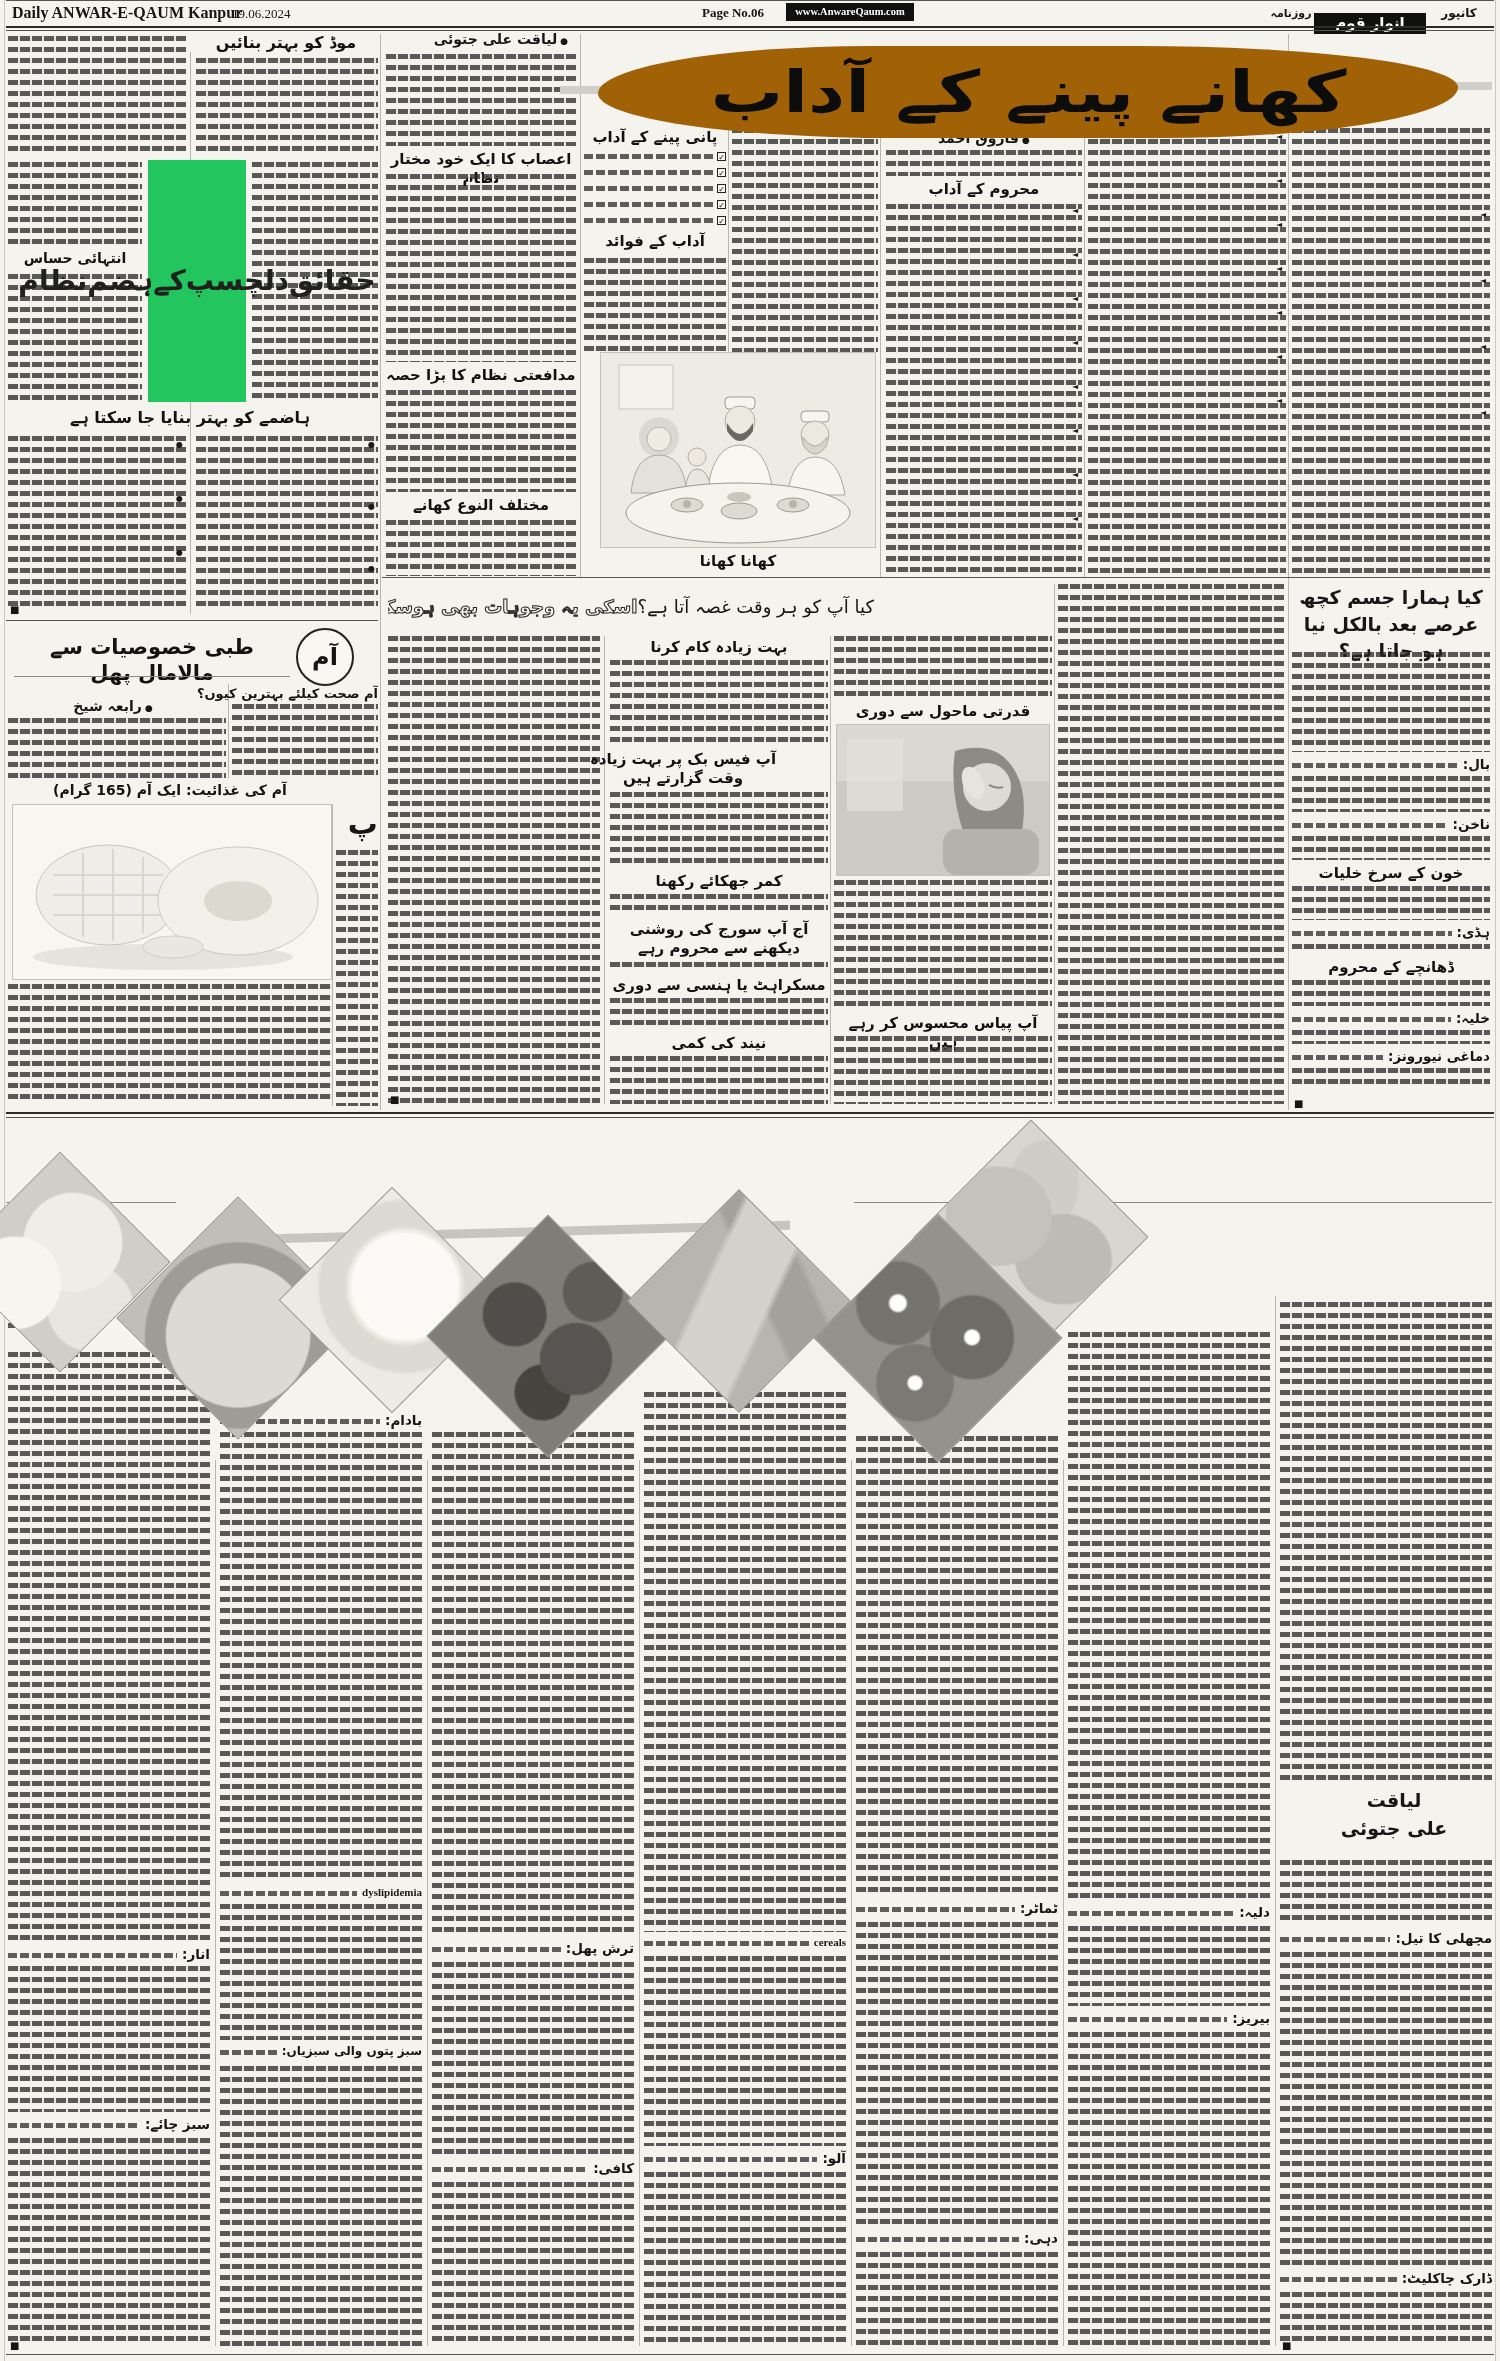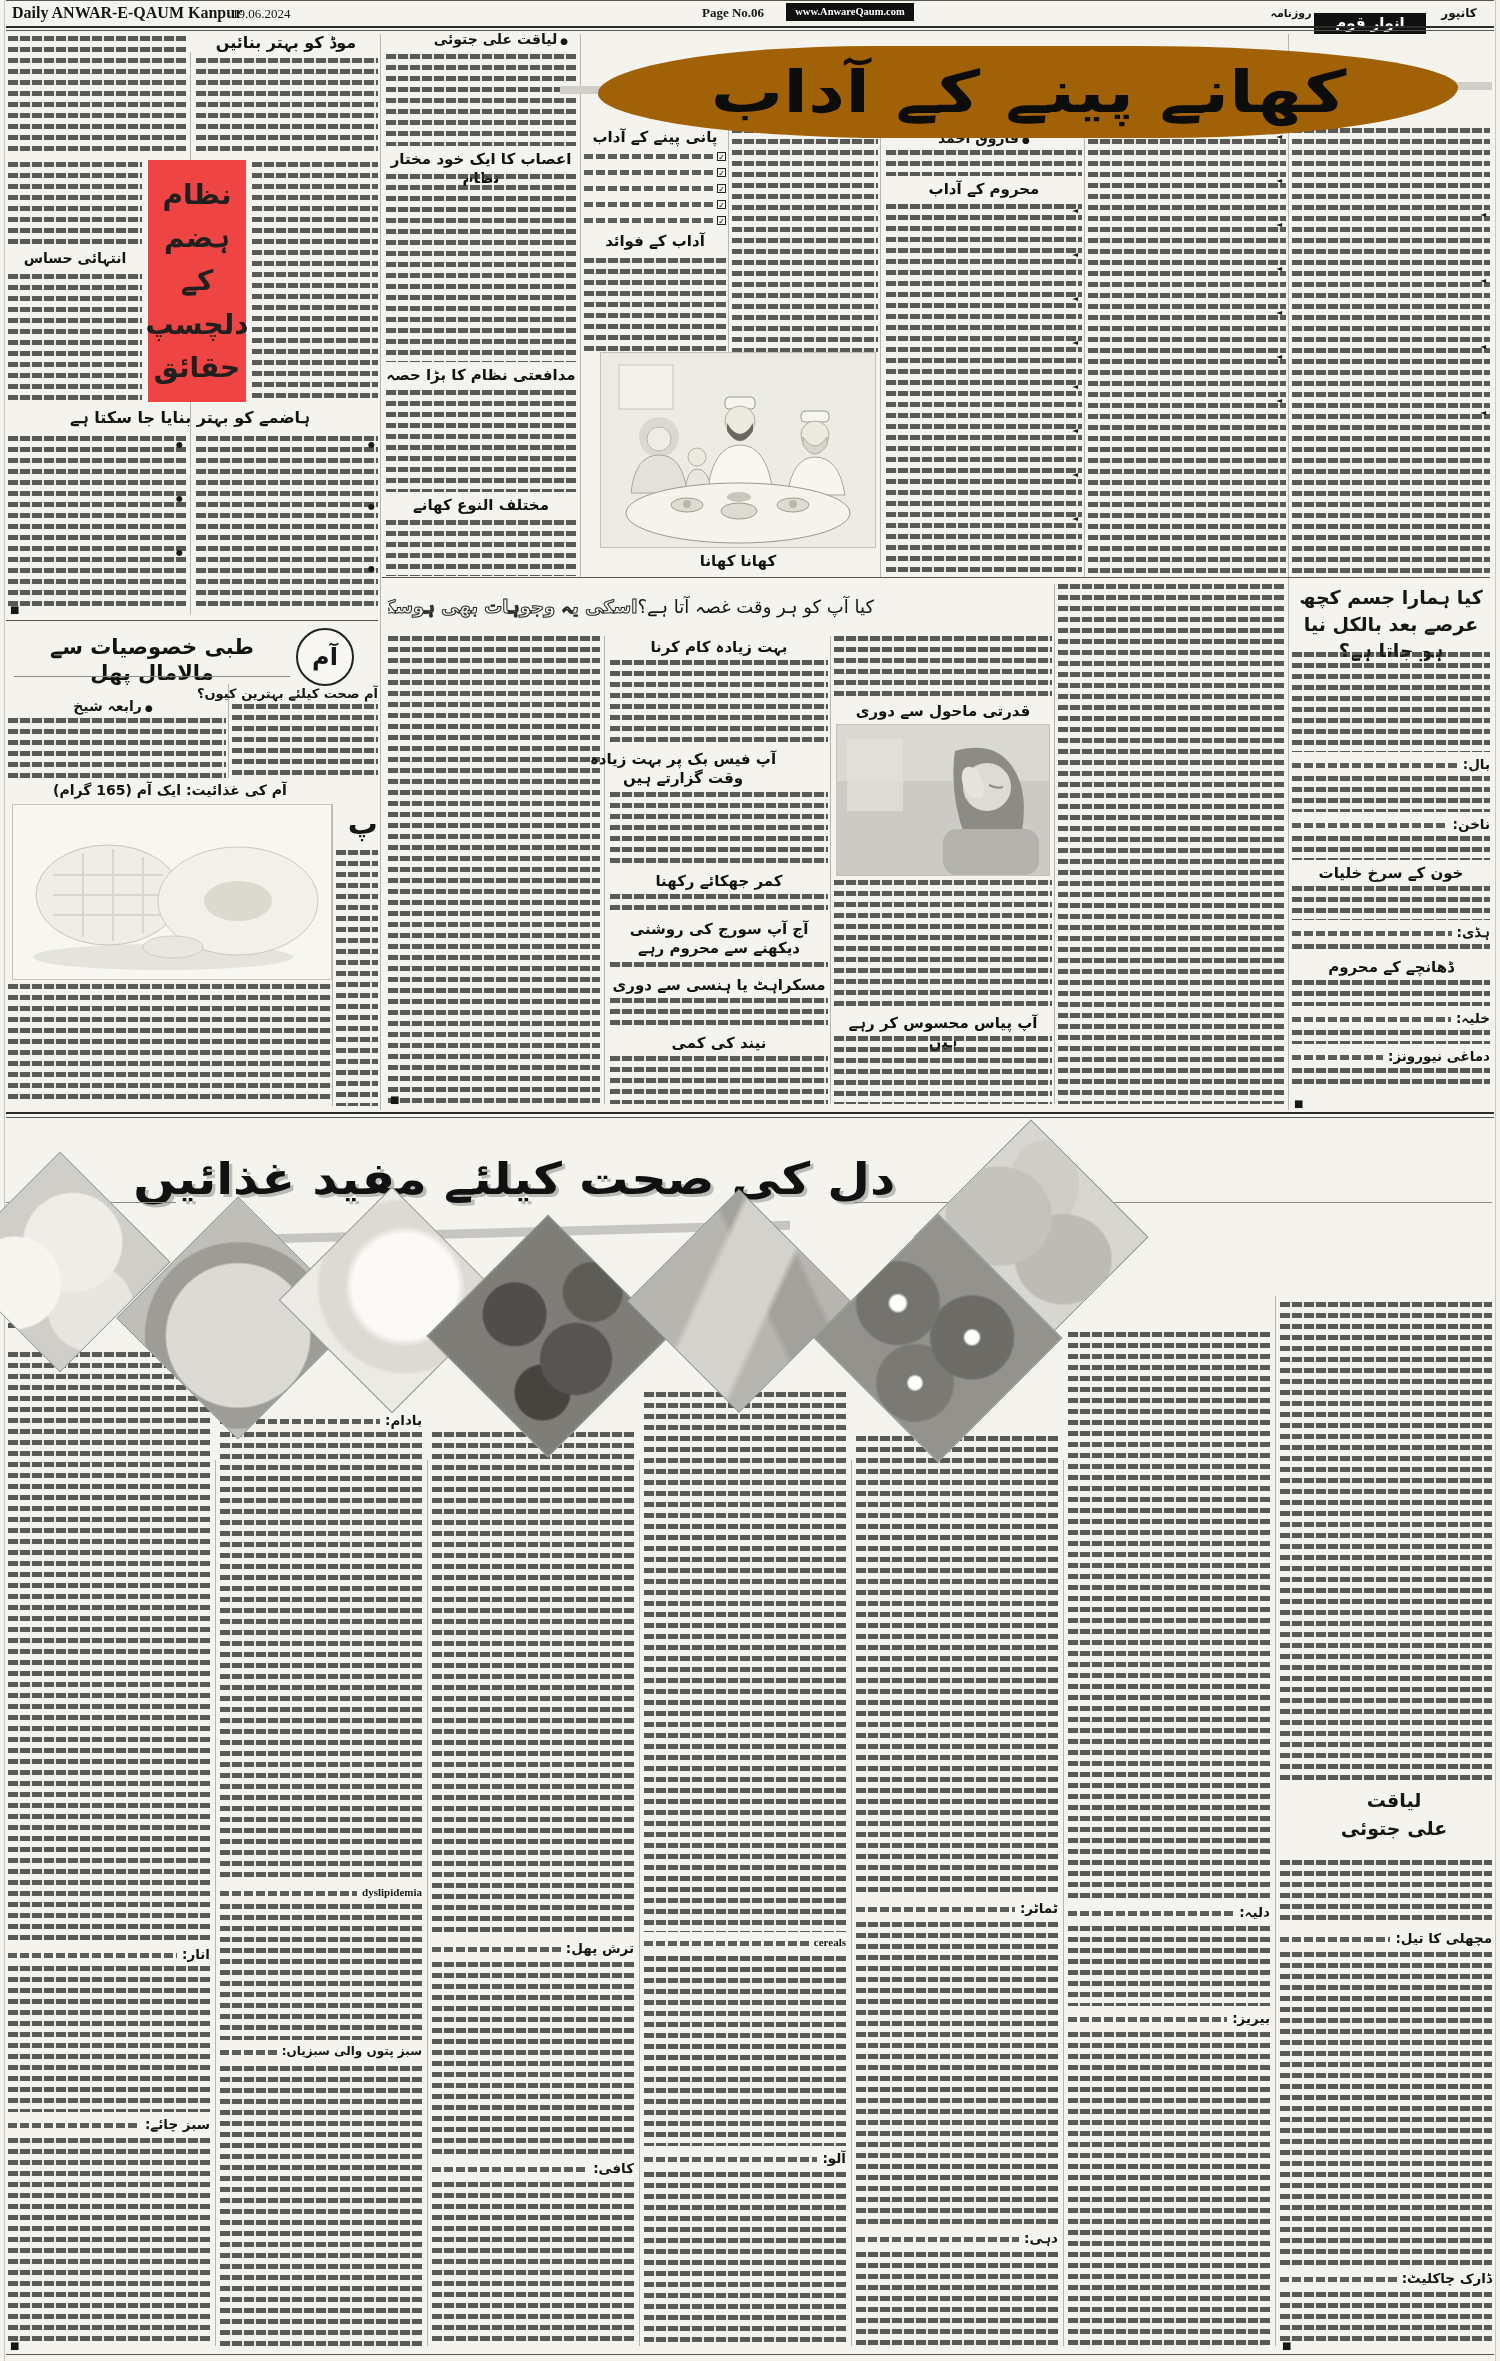--- a/index.html
+++ b/index.html
@@ -25,21 +25,21 @@
   .chk{position:absolute;display:flex;direction:rtl;align-items:center;gap:4px}
   .chk .bx{width:9px;height:9px;border:1px solid #222;font-size:8px;line-height:9px;text-align:center;flex:0 0 auto}
   .chk .bx::after{content:"✓"}
   .chk .ln{flex:1;height:5px;background:repeating-linear-gradient(to right, rgba(35,35,35,.72) 0 9px, rgba(0,0,0,0) 9px 12px)}
   .bul{position:absolute;font-size:8px;color:#1a1a1a}
   .bul::after{content:"◄"}
   .dot::after{content:"●"}
   .banner{position:absolute;left:598px;top:46px;width:860px;height:92px;background:#a16207;
       border-radius:46% 54% 50% 50%/75% 65% 80% 70%;display:flex;align-items:center;justify-content:center;z-index:2}
   .banner span{font-size:58px;font-weight:bold;transform:scaleX(1.25);white-space:nowrap;direction:rtl;color:#0c0c0a}
-  .panel{position:absolute;left:148px;top:160px;width:98px;height:242px;background:#ef4444;display:flex;flex-direction:column;
+  .panel{position:absolute;left:148px;top:160px;width:98px;height:242px;background:#22c55e;display:flex;
       align-items:center;justify-content:center;z-index:2}
   .panel span{font-size:28px;font-weight:bold;color:#20201e;direction:rtl;line-height:1.55}
   .badge{position:absolute;left:296px;top:628px;width:58px;height:58px;border:2px solid #222;border-radius:50%;
       display:flex;align-items:center;justify-content:center;background:#f8f7f2;z-index:2}
   .badge span{font-size:24px;font-weight:bold;direction:rtl}
   .angerhead{position:absolute;left:388px;top:584px;width:486px;height:44px;display:flex;direction:rtl;align-items:center;
       justify-content:space-between;white-space:nowrap;overflow:hidden}
   .angerhead .a{font-size:18px;font-weight:normal}
   .angerhead .b{font-size:18px;font-weight:bold;color:#f4f3ee;-webkit-text-stroke:1px #2a2a2a;text-shadow:0 0 1px #555}
   .renewhead{position:absolute;left:1292px;top:584px;width:198px;font-size:19px;font-weight:bold;text-align:center;
@@ -309,23 +309,20 @@
     </svg>
   </div>
   <div class="vr" style="left:332px;top:804px;height:302px"></div>
   <div class="dropcap" style="left:338px;top:806px;width:40px">پ</div>
   <div class="tx" style="left:336px;top:850px;width:42px;height:256px"></div>
   <div class="tx" style="left:8px;top:984px;width:324px;height:120px"></div>
 
   <div class="hr2" style="left:6px;top:1112px;width:1488px"></div>
   <div class="hr1" style="left:6px;top:1117px;width:1488px"></div>
 
-  <div class="hearthead">
-    <span>دل کی صحت کیلئے مفید غذائیں</span>
-  </div>
   <div class="abs" style="left:230px;top:1228px;width:560px;height:9px;background:#c6c5c0;transform:skewY(-1.5deg)"></div>
   <div class="hr1" style="left:6px;top:1202px;width:170px;background:#8a8984"></div>
   <div class="hr1" style="left:854px;top:1202px;width:638px;background:#8a8984"></div>
 
   <div class="dia" style="left:-18px;top:1184px;width:156px;height:156px;z-index:1">
     <div style="background-color:#cfcec9;background-image:radial-gradient(circle at 32% 58%, #f6f5f0 0 20%, rgba(0,0,0,0) 21%),radial-gradient(circle at 55% 42%, #eeede8 0 24%, rgba(0,0,0,0) 25%),radial-gradient(circle at 62% 68%, #e7e6e1 0 18%, rgba(0,0,0,0) 19%)"></div>
   </div>
   <div class="dia" style="left:152px;top:1232px;width:172px;height:172px;z-index:1">
     <div style="background-color:#bfbeb9;background-image:radial-gradient(circle at 50% 56%, #dbdad4 0 34%, #9d9c97 35% 44%, rgba(0,0,0,0) 45%),radial-gradient(circle at 44% 52%, #b1b0ab 0 4%, rgba(0,0,0,0) 5%),radial-gradient(circle at 58% 60%, #aaa9a4 0 4%, rgba(0,0,0,0) 5%)"></div>
   </div>

